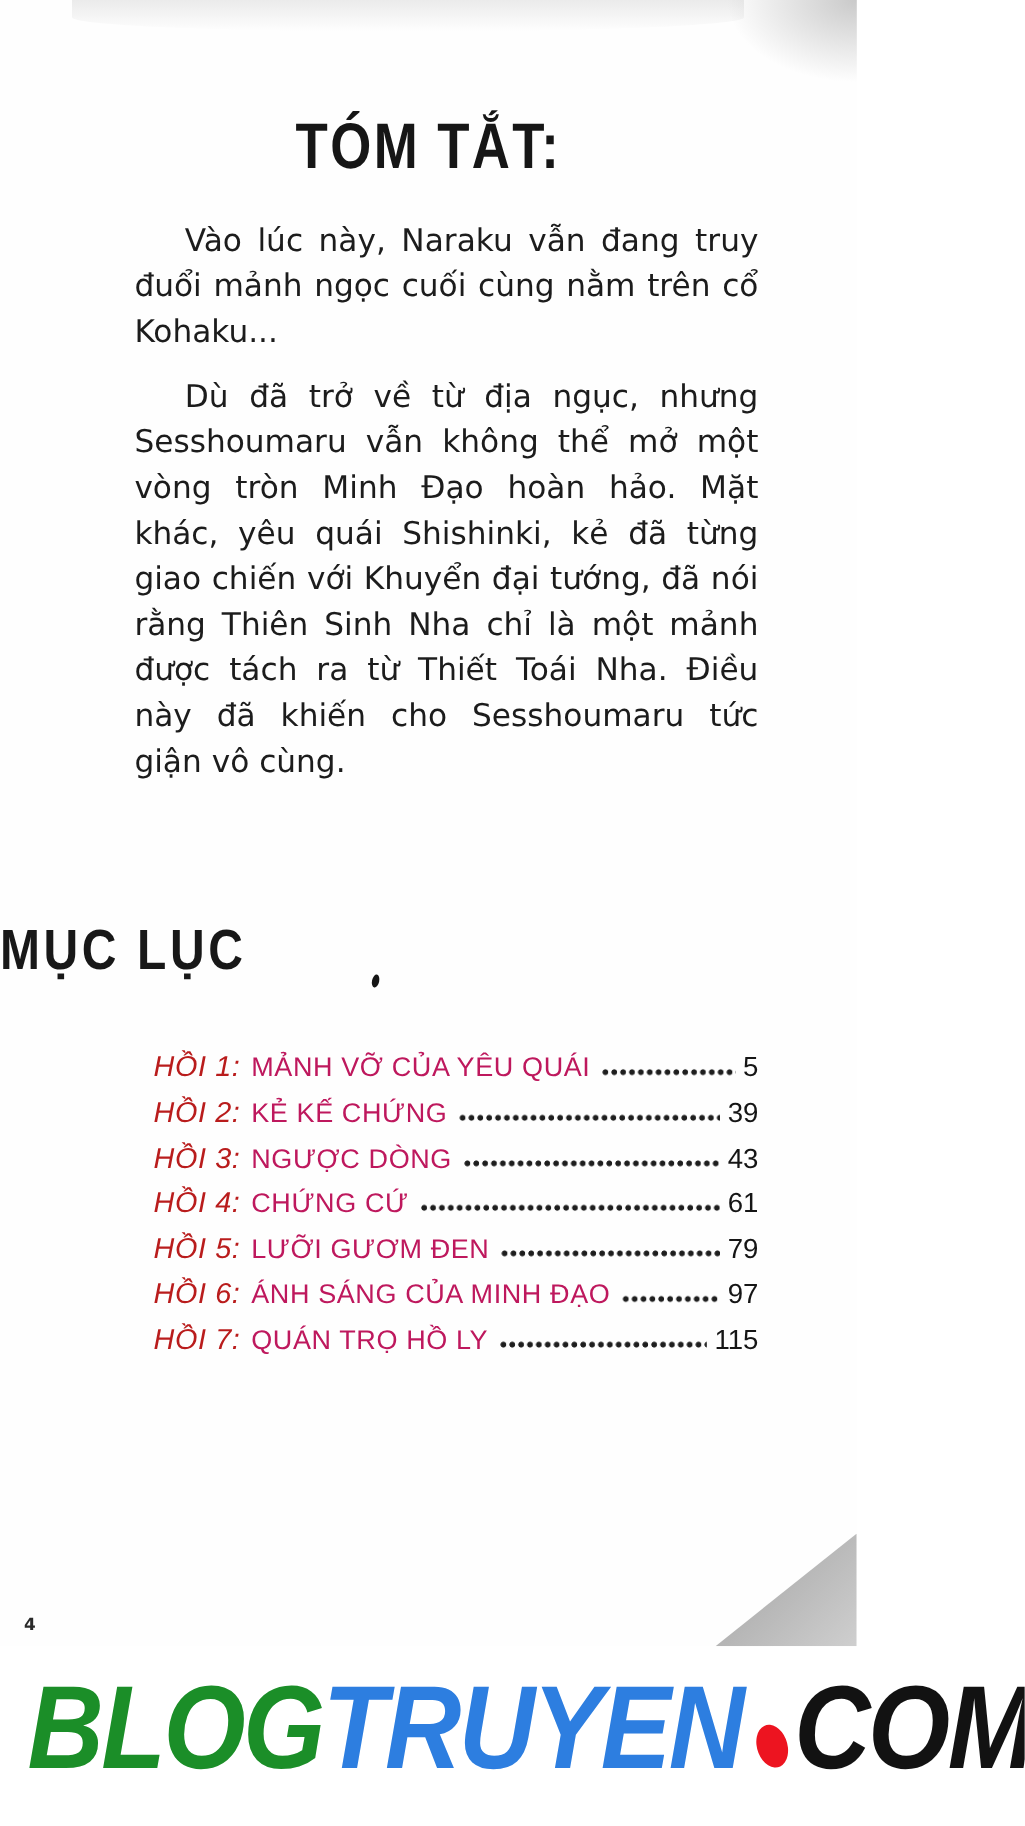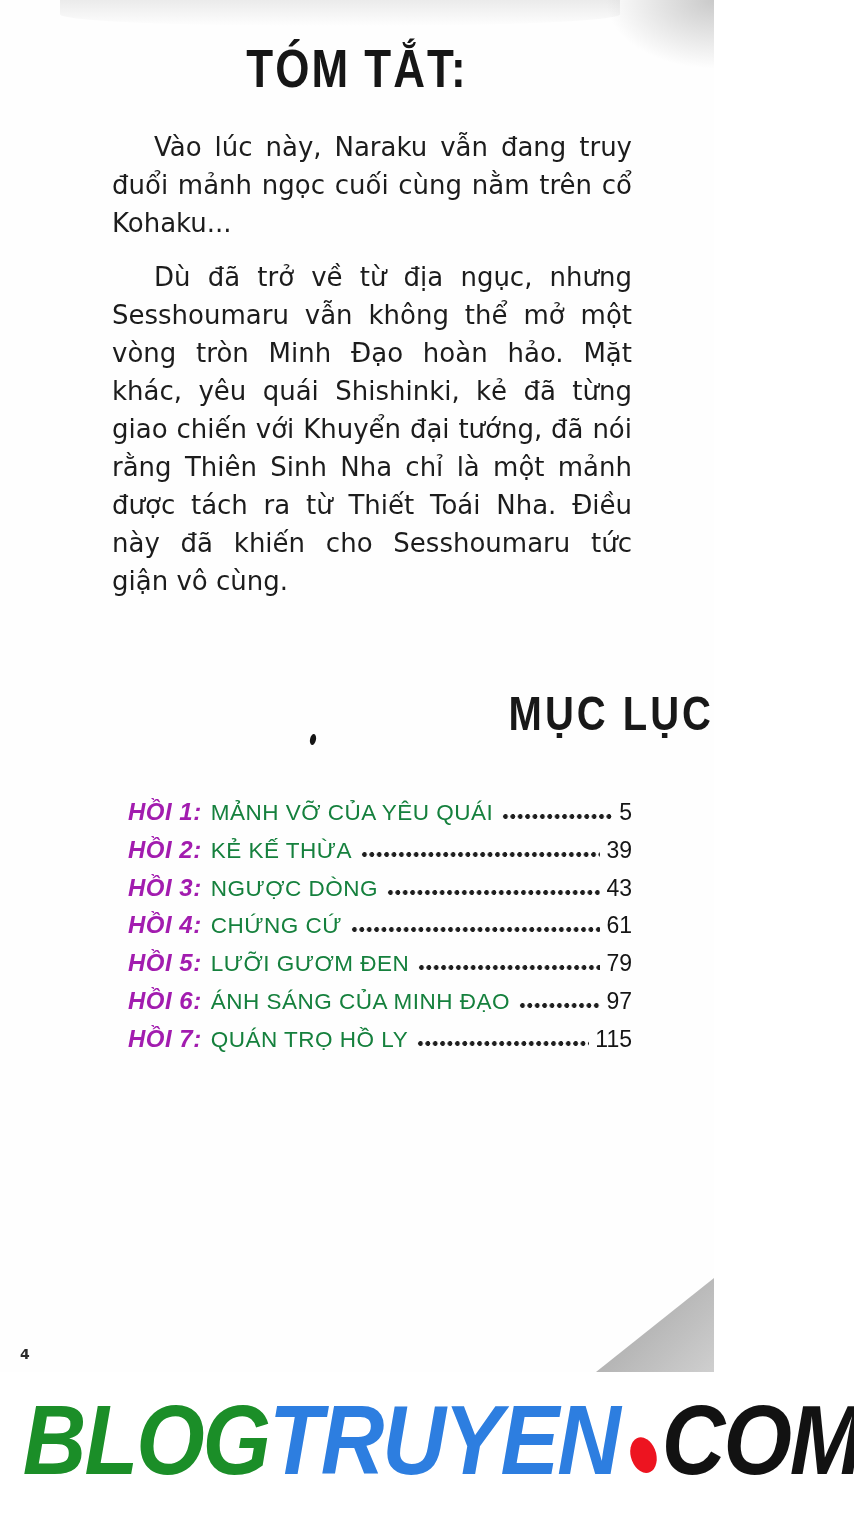--- a/index.html
+++ b/index.html
@@ -13,21 +13,21 @@
     font-family: "DejaVu Sans", sans-serif;
     color: #1d1d1d;
   }
 
   
   .scan {
     position: relative;
     width: 714px;
     height: 1372px;
     background: #fefefe;
-    padding-top: 44px;
+    padding-top: 98px;
   }
   .shade-top {
     position: absolute;
     top: 0; left: 60px;
     width: 560px; height: 26px;
     background: linear-gradient(180deg, rgba(185,185,185,0.28), rgba(255,255,255,0));
     border-radius: 0 0 45% 45%;
   }
   .shade-corner {
     position: absolute;
@@ -58,22 +58,22 @@
     font-size: 26px;
     line-height: 38px;
     text-align: justify;
     color: #1c1c1c;
   }
   .summary p { text-indent: 42px; margin-bottom: 16px; }
 
   
   .toc-head {
     position: relative;
-    margin-top: 92px;
-    text-align: right;
+    margin-top: 116px;
+    text-align: left;
     height: 58px;
   }
   .toc-title {
     display: inline-block;
     font-family: "Liberation Sans", sans-serif;
     font-weight: 700;
     font-size: 40px;
     letter-spacing: 3px;
     transform: scaleY(1.18);
     color: #181818;
@@ -90,32 +90,32 @@
   
   .toc { margin: 48px 82px 0 128px; }
   .toc-row {
     display: flex;
     align-items: baseline;
     height: 37.8px;
     white-space: nowrap;
   }
   .lbl {
     font-family: "Liberation Sans", sans-serif;
-    font-weight: 700;
+    font-weight: 400;
     font-style: italic;
     font-size: 24px;
     letter-spacing: 0.5px;
-    color: #a21caf;
+    color: #b91c1c;
     margin-right: 9px;
   }
   .ttl {
     font-family: "Liberation Sans", sans-serif;
     font-size: 22.5px;
     letter-spacing: 0.5px;
-    color: #15803d;
+    color: #be185d;
   }
   .leader {
     flex: 1 1 auto;
     height: 7px;
     margin: 0 6px 0 9px;
     background-image: radial-gradient(circle at 3.5px 3.5px, #1e1e1e 2.1px, rgba(0,0,0,0) 2.7px);
     background-size: 7.4px 7px;
     background-repeat: repeat-x;
     background-position: left bottom;
   }
@@ -188,21 +188,21 @@
 
     <div class="toc">
       <div class="toc-row">
         <span class="lbl">HỒI 1:</span>
         <span class="ttl">MẢNH VỠ CỦA YÊU QUÁI</span>
         <span class="leader"></span>
         <span class="num">5</span>
       </div>
       <div class="toc-row">
         <span class="lbl">HỒI 2:</span>
-        <span class="ttl">KẺ KẾ THỪA</span>
+        <span class="ttl">KẺ KẾ CHỨNG</span>
         <span class="leader"></span>
         <span class="num">39</span>
       </div>
       <div class="toc-row">
         <span class="lbl">HỒI 3:</span>
         <span class="ttl">NGƯỢC DÒNG</span>
         <span class="leader"></span>
         <span class="num">43</span>
       </div>
       <div class="toc-row">

